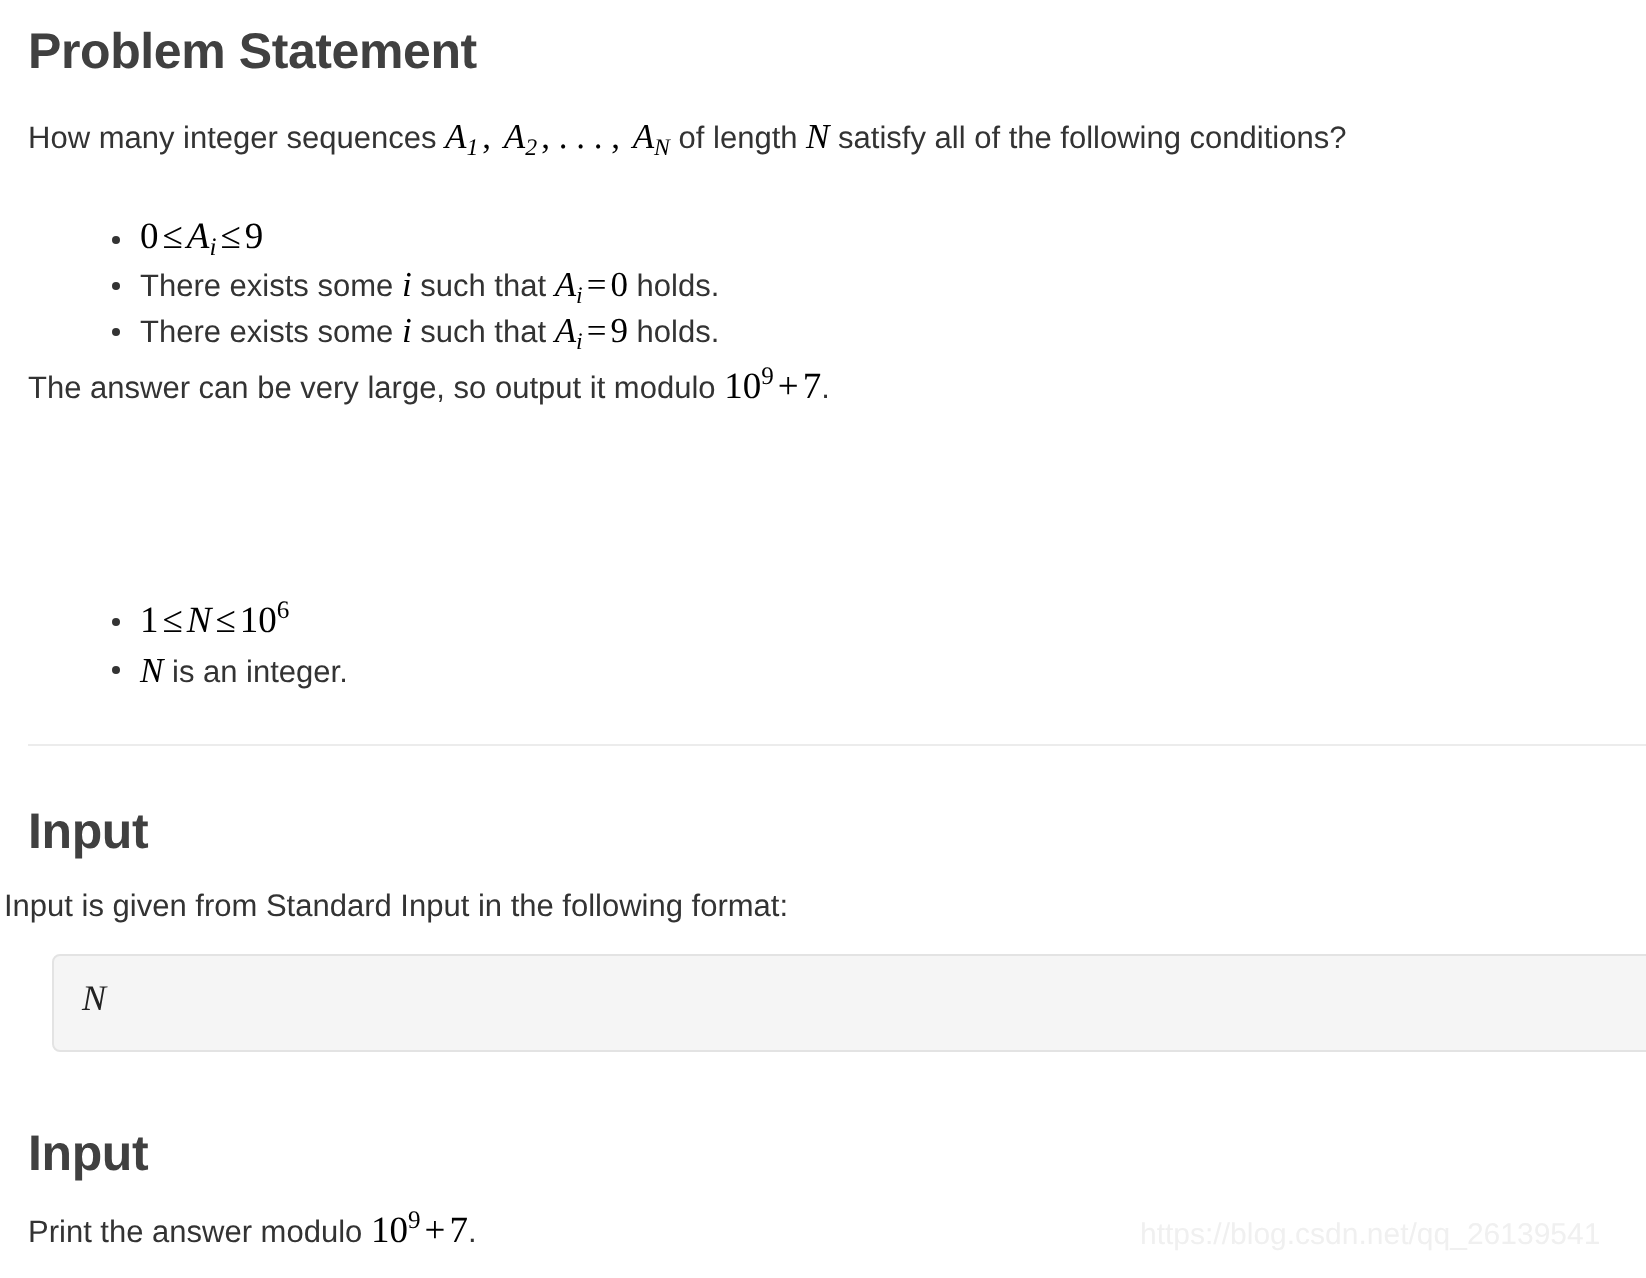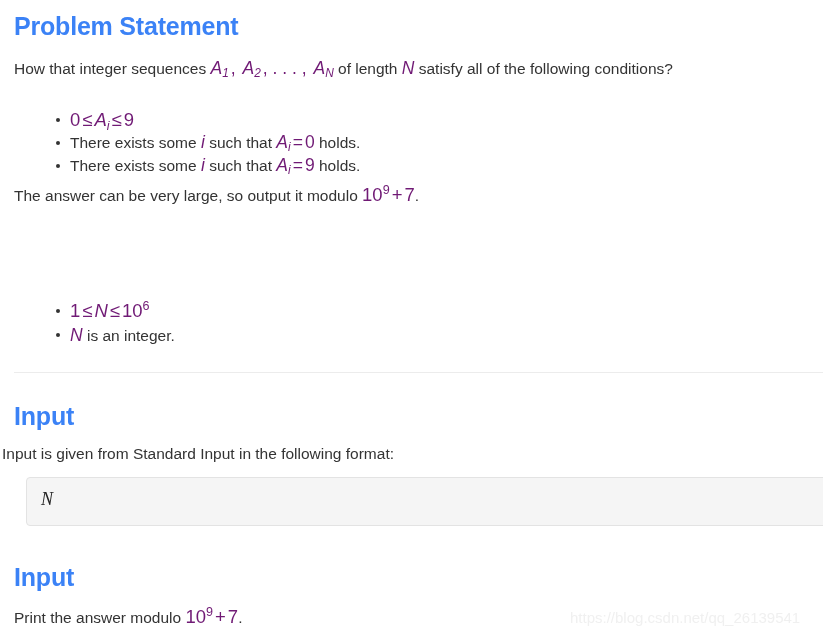--- a/index.html
+++ b/index.html
@@ -22,21 +22,21 @@
     padding: 0;
     box-sizing: border-box;
   }
 
   
   h2.section-title {
     font-family: "Liberation Sans", sans-serif;
     font-weight: bold;
     font-size: 25px;
     line-height: 1.15;
-    color: #3b82f6;
+    color: #404040;
     margin: 0;
     padding: 0;
     letter-spacing: -0.2px;
     text-align: center;
   }
   .h-problem { position: absolute; left: 14px; top: 12px; }
   .h-constraints { position: absolute; left: 14px; top: 249px; }
   .h-input { position: absolute; left: 14px; top: 402px; }
   .h-output { position: absolute; left: 14px; top: 563px; }
 
@@ -79,24 +79,24 @@
     border-radius: 50%;
     background: #333333;
   }
   .list-problem { left: 14px; top: 92px; }
   .list-problem > li { height: 23px; line-height: 23px; }
   .list-constraints { left: 14px; top: 283px; }
   .list-constraints > li { height: 24px; line-height: 24px; }
 
   
   .math {
-    font-family: Liberation Sans, sans-serif;
+    font-family: Liberation Serif, serif;
     font-style: italic;
     font-size: 17.5px;
-    color: #701a75;
+    color: #000000;
     white-space: nowrap;
   }
   .math .num, .math .op {
     font-style: normal;
   }
   .math sub {
     font-size: 0.68em;
     font-style: italic;
     vertical-align: -0.28em;
     line-height: 0;
@@ -157,21 +157,21 @@
   }
 </style>
 </head>
 <body>
 
 <div class="page">
 
   <h2 class="section-title h-problem">Problem Statement</h2>
 
   <p class="para p-intro">
-    <span>How that integer sequences </span><span class="math"><span>A</span><sub>1</sub><span class="op">, </span><span>A</span><sub>2</sub><span class="op">, . . . , </span><span>A</span><sub>N</sub></span><span> of length </span><span class="math">N</span><span> satisfy all of the following conditions?</span>
+    <span>How many integer sequences </span><span class="math"><span>A</span><sub>1</sub><span class="op">, </span><span>A</span><sub>2</sub><span class="op">, . . . , </span><span>A</span><sub>N</sub></span><span> of length </span><span class="math">N</span><span> satisfy all of the following conditions?</span>
   </p>
 
   <ul class="bullets list-problem">
     <li>
       <span class="math mbig"><span class="num">0</span><span class="op">≤</span><span>A</span><sub>i</sub><span class="op">≤</span><span class="num">9</span></span>
     </li>
     <li>
       <span>There exists some </span><span class="math">i</span><span> such that </span><span class="math"><span>A</span><sub>i</sub><span class="op">=</span><span class="num">0</span></span><span> holds.</span>
     </li>
     <li>

